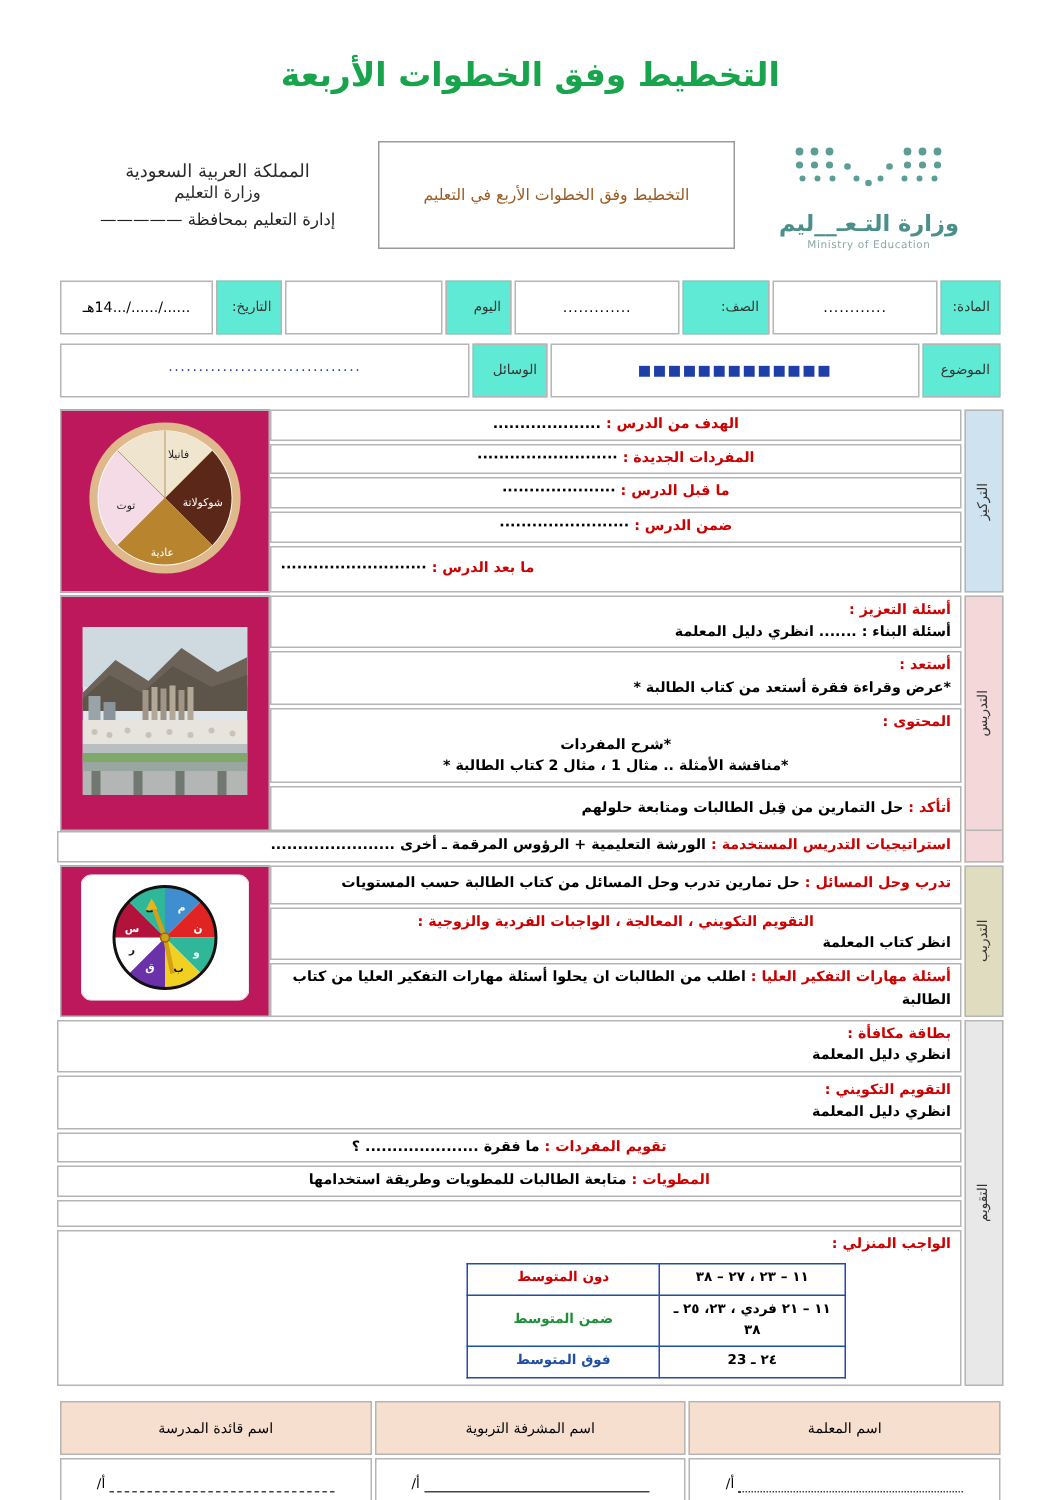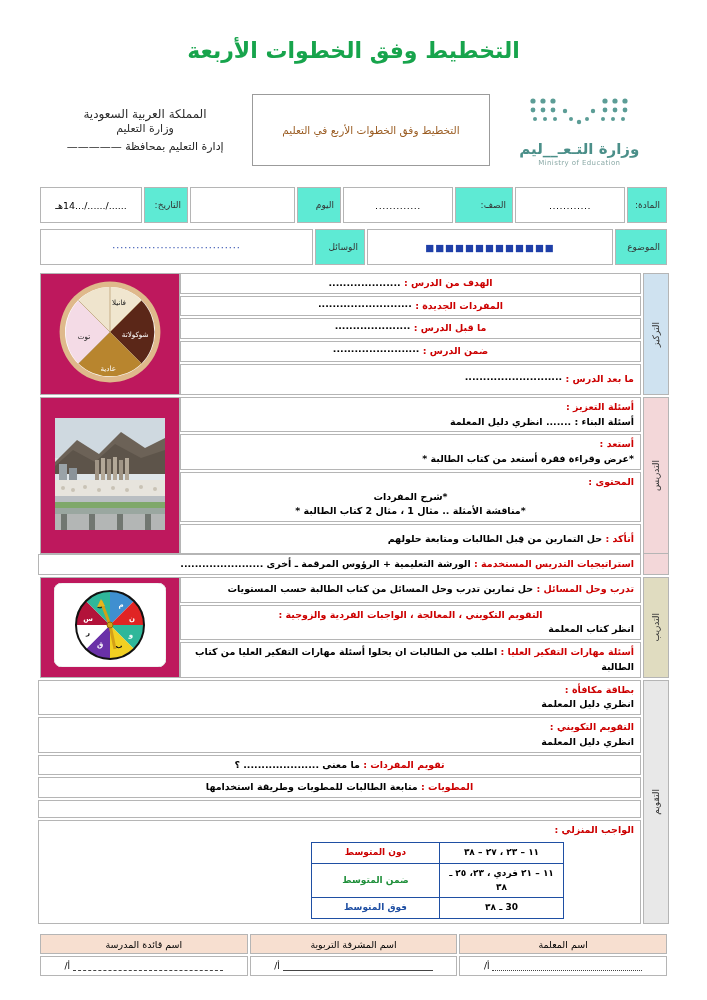--- a/index.html
+++ b/index.html
@@ -97,21 +97,21 @@
   .hw-table td { border: 1px solid #1f4fa3; font-size:9px; padding:3px 8px; text-align:center; font-weight:bold;}
   .hw-lvl { width: 128px; }
   .hw-val { width: 124px; color:#000; direction: rtl; }
   .c-red { color:#cc0000; }
   .c-green { color:#1f8f3a; }
   .c-blue { color:#1f4fa3; }
 
   
   .footer { width: 631px; margin: 8px auto 0 auto; }
   .footer table { width:100%; border-collapse:separate; border-spacing:2px; }
-  .footer td { text-align:center; font-size:9.5px; height:20px; }
+  .footer td { text-align:center; font-size:9.5px; height:36px; }
   .f-head { background:#f7dfd0; }
   .f-line { height: 26px; }
   .sig { display:flex; flex-direction:row-reverse; align-items:center; justify-content:center; gap:3px; font-size:9px;}
   .lead-dot { border-bottom: 1px dotted #444; width: 150px; height: 9px; display:inline-block;}
   .lead-solid { border-bottom: 1px solid #444; width: 150px; height: 9px; display:inline-block;}
   .lead-dash { border-bottom: 1px dashed #444; width: 150px; height: 9px; display:inline-block;}
 </style>
 </head>
 <body>
 
@@ -206,21 +206,21 @@
           </div>
           <div class="row" style="text-align:center">
             <span class="rh">المفردات الجديدة : </span><span class="txt">··························</span>
           </div>
           <div class="row" style="text-align:center">
             <span class="rh">ما قبل الدرس : </span><span class="txt">·····················</span>
           </div>
           <div class="row" style="text-align:center">
             <span class="rh">ضمن الدرس : </span><span class="txt">························</span>
           </div>
-          <div class="row" style="flex:1 1 auto;display:flex;align-items:center;justify-content:flex-start">
+          <div class="row" style="flex:1 1 auto;display:flex;align-items:center;justify-content:flex-end">
             <span><span class="rh">ما بعد الدرس : </span><span class="txt">···························</span></span>
           </div>
         </div>
         <div class="media">
           <div class="media-inner">
             <svg width="108" height="108" viewBox="0 0 120 120">
               <circle cx="60" cy="60" r="56" fill="#dfb98b"></circle>
               <circle cx="60" cy="60" r="50" fill="#fff"></circle>
               <path d="M60 60 L60 10 A50 50 0 0 1 95 25 Z" fill="#f0e6cf"></path>
               <path d="M60 60 L95 25 A50 50 0 0 1 95 95 Z" fill="#5b2718"></path>
@@ -381,40 +381,40 @@
       <div class="sec-body">
         <div class="row">
           <div class="rh">بطاقة مكافأة :</div>
           <div class="txt">انظري دليل المعلمة</div>
         </div>
         <div class="row">
           <div class="rh">التقويم التكويني :</div>
           <div class="txt">انظري دليل المعلمة</div>
         </div>
         <div class="row" style="text-align:center">
-          <span class="rh">تقويم المفردات : </span><span class="txt">ما معنى ..................... ؟</span>
+          <span class="rh">تقويم المفردات : </span><span class="txt">ما فقرة ..................... ؟</span>
         </div>
         <div class="row" style="text-align:center">
           <span class="rh">المطويات : </span><span class="txt">متابعة الطالبات للمطويات وطريقة استخدامها</span>
         </div>
         <div class="row" style="height:16px"></div>
         <div class="row">
           <div class="rh">الواجب المنزلي :</div>
           <table class="hw-table">
             <tbody>
                 <tr>
               <td class="hw-val">١١ – ٢٣ ، ٢٧ – ٣٨</td>
               <td class="hw-lvl c-red">دون المتوسط</td>
             </tr>
             <tr>
               <td class="hw-val">١١ – ٢١ فردي ، ٢٣، ٢٥ ـ ٣٨</td>
               <td class="hw-lvl c-green">ضمن المتوسط</td>
             </tr>
             <tr>
-              <td class="hw-val">30 ـ ٣٨</td>
+              <td class="hw-val">٢٤ ـ 23</td>
               <td class="hw-lvl c-blue">فوق المتوسط</td>
             </tr>
           </tbody>
             </table>
         </div>
       </div>
     </div>
   </div>
 
   <div class="footer">

